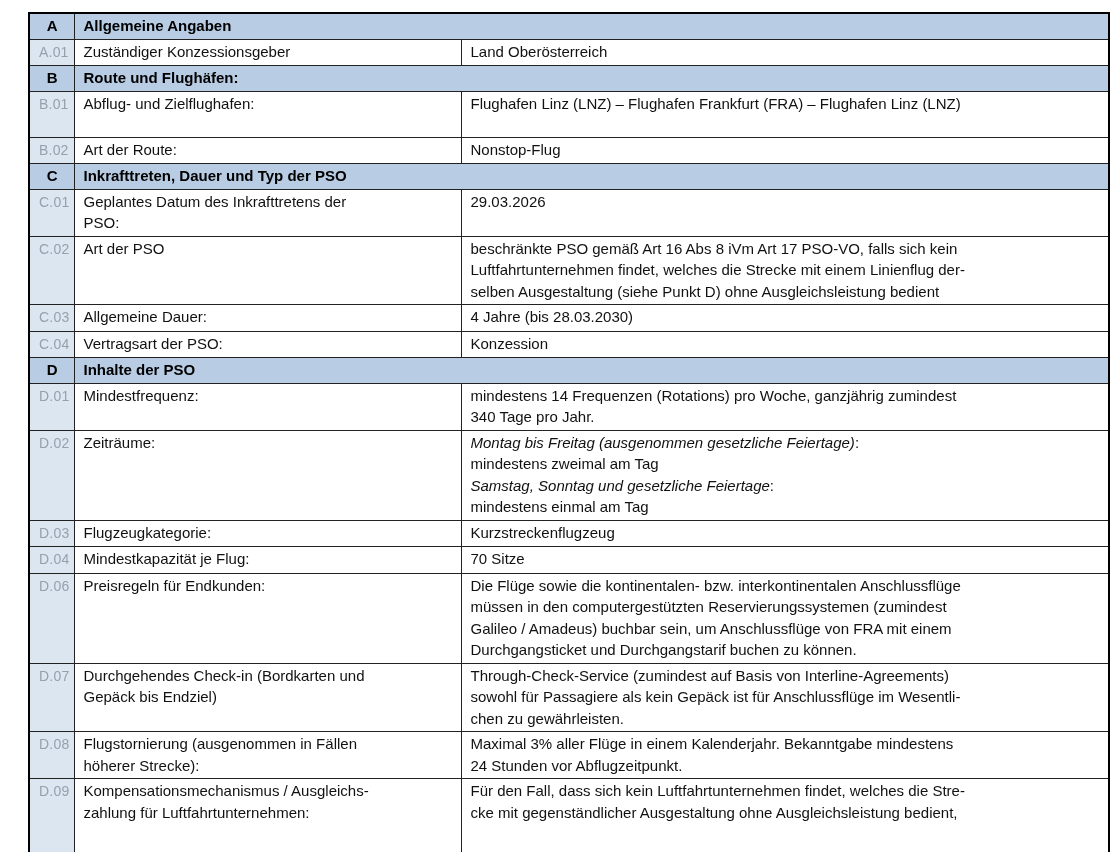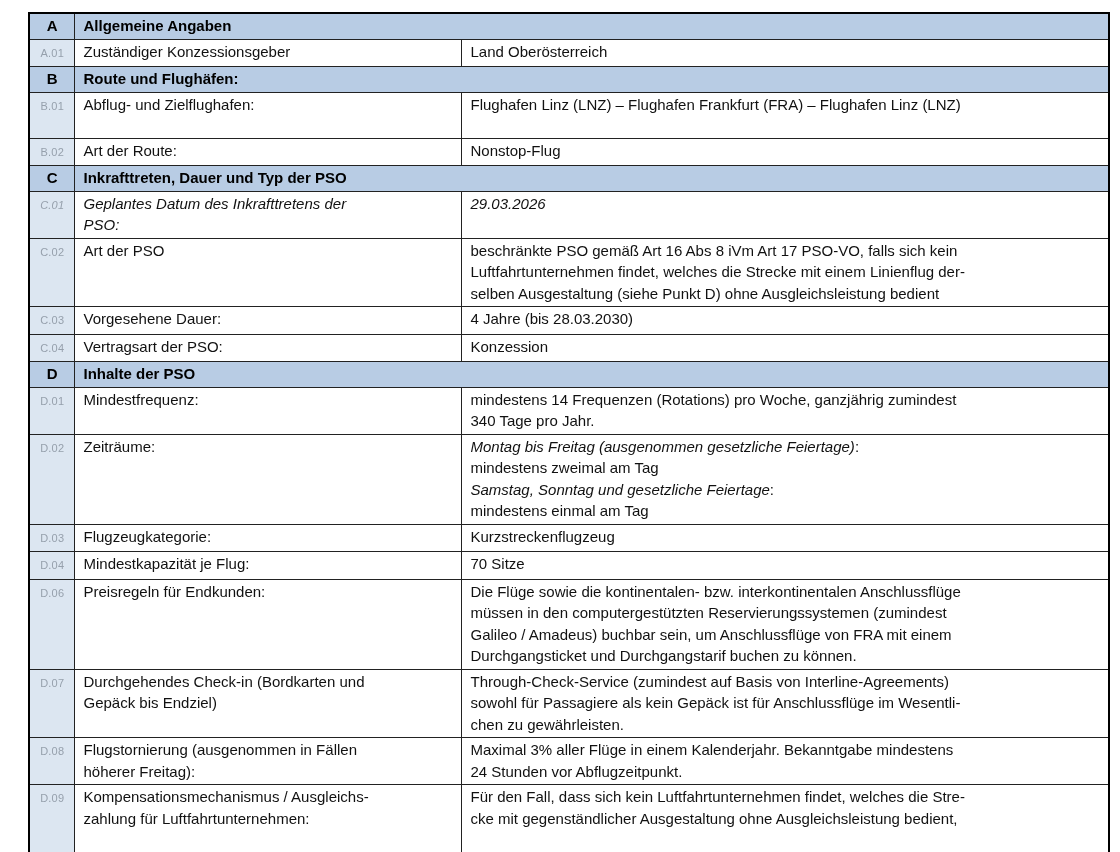--- a/index.html
+++ b/index.html
@@ -29,21 +29,21 @@
     font-size: 15px;
     line-height: 21.5px;
     overflow: hidden;
   }
   td.id-cell {
     background: #dce6f1;
     text-align: center;
     padding: 2px 2px 2px 2px;
   }
   td.id-cell .small-id {
-    font-size: 11px;
+    font-size: 14px;
     color: #96a0ac;
     letter-spacing: 0.2px;
   }
   tr.section-row td {
     background: #b8cce4;
     font-weight: bold;
     color: #000000;
   }
   tr.section-row td.id-cell {
     font-size: 15px;
@@ -82,33 +82,33 @@
         </tr>
         <tr style="height: 23px; margin-top: 40px;">
           <td class="id-cell"><span class="small-id">B.02</span></td>
           <td><span>Art der Route:</span></td>
           <td><span>Nonstop-Flug</span></td>
         </tr>
         <tr class="section-row" style="height: 22px;">
           <td class="id-cell">C</td>
           <td colspan="2">Inkrafttreten, Dauer und Typ der PSO</td>
         </tr>
-        <tr style="height: 45px; font-style: italic;">
+        <tr style="height: 45px;">
           <td class="id-cell"><span class="small-id">C.01</span></td>
           <td><span>Geplantes Datum des Inkrafttretens der</span><br><span>PSO:</span></td>
           <td><span>29.03.2026</span></td>
         </tr>
         <tr style="height: 67px;">
           <td class="id-cell"><span class="small-id">C.02</span></td>
           <td><span>Art der PSO</span></td>
           <td><span>beschränkte PSO gemäß Art 16 Abs 8 iVm Art 17 PSO-VO, falls sich kein</span><br><span>Luftfahrtunternehmen findet, welches die Strecke mit einem Linienflug der-</span><br><span>selben Ausgestaltung (siehe Punkt D) ohne Ausgleichsleistung bedient</span></td>
         </tr>
         <tr style="height: 22px;">
           <td class="id-cell"><span class="small-id">C.03</span></td>
-          <td><span>Vorgesehene Dauer:</span></td>
+          <td><span>Allgemeine Dauer:</span></td>
           <td><span>4 Jahre (bis 28.03.2030)</span></td>
         </tr>
         <tr style="height: 22px;">
           <td class="id-cell"><span class="small-id">C.04</span></td>
           <td><span>Vertragsart der PSO:</span></td>
           <td><span>Konzession</span></td>
         </tr>
         <tr class="section-row" style="height: 22px;">
           <td class="id-cell">D</td>
           <td colspan="2">Inhalte der PSO</td>
@@ -138,21 +138,21 @@
           <td><span>Preisregeln für Endkunden:</span></td>
           <td><span>Die Flüge sowie die kontinentalen- bzw. interkontinentalen Anschlussflüge</span><br><span>müssen in den computergestützten Reservierungssystemen (zumindest</span><br><span>Galileo / Amadeus) buchbar sein, um Anschlussflüge von FRA mit einem</span><br><span>Durchgangsticket und Durchgangstarif buchen zu können.</span></td>
         </tr>
         <tr style="height: 66px;">
           <td class="id-cell"><span class="small-id">D.07</span></td>
           <td><span>Durchgehendes Check-in (Bordkarten und</span><br><span>Gepäck bis Endziel)</span></td>
           <td><span>Through-Check-Service (zumindest auf Basis von Interline-Agreements)</span><br><span>sowohl für Passagiere als kein Gepäck ist für Anschlussflüge im Wesentli-</span><br><span>chen zu gewährleisten.</span></td>
         </tr>
         <tr style="height: 44px;">
           <td class="id-cell"><span class="small-id">D.08</span></td>
-          <td><span>Flugstornierung (ausgenommen in Fällen</span><br><span>höherer Freitag):</span></td>
+          <td><span>Flugstornierung (ausgenommen in Fällen</span><br><span>höherer Strecke):</span></td>
           <td><span>Maximal 3% aller Flüge in einem Kalenderjahr. Bekanntgabe mindestens</span><br><span>24 Stunden vor Abflugzeitpunkt.</span></td>
         </tr>
         <tr style="height: 89px;">
           <td class="id-cell"><span class="small-id">D.09</span></td>
           <td><span>Kompensationsmechanismus / Ausgleichs-</span><br><span>zahlung für Luftfahrtunternehmen:</span></td>
           <td><span>Für den Fall, dass sich kein Luftfahrtunternehmen findet, welches die Stre-</span><br><span>cke mit gegenständlicher Ausgestaltung ohne Ausgleichsleistung bedient,</span><br><br></td>
         </tr>
       </tbody>
   </table>
 </div>

